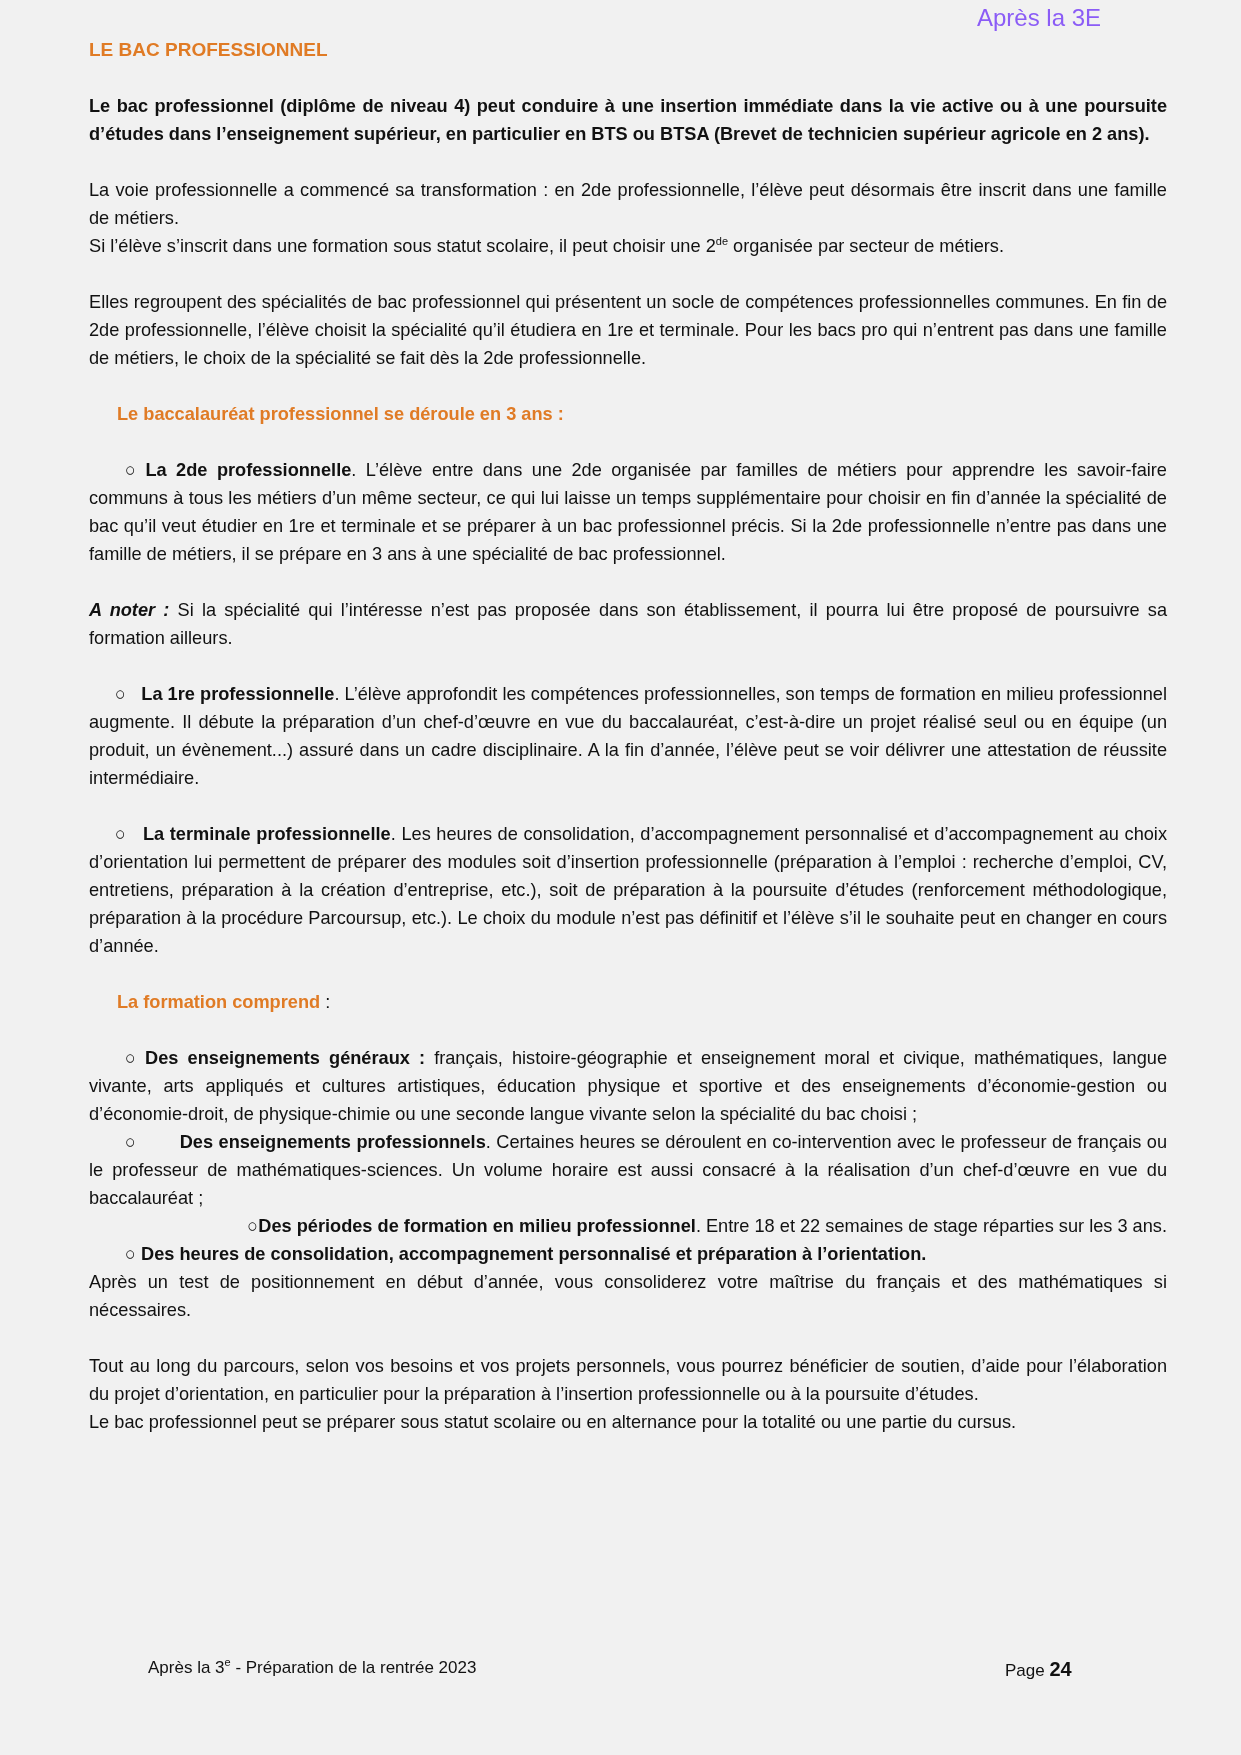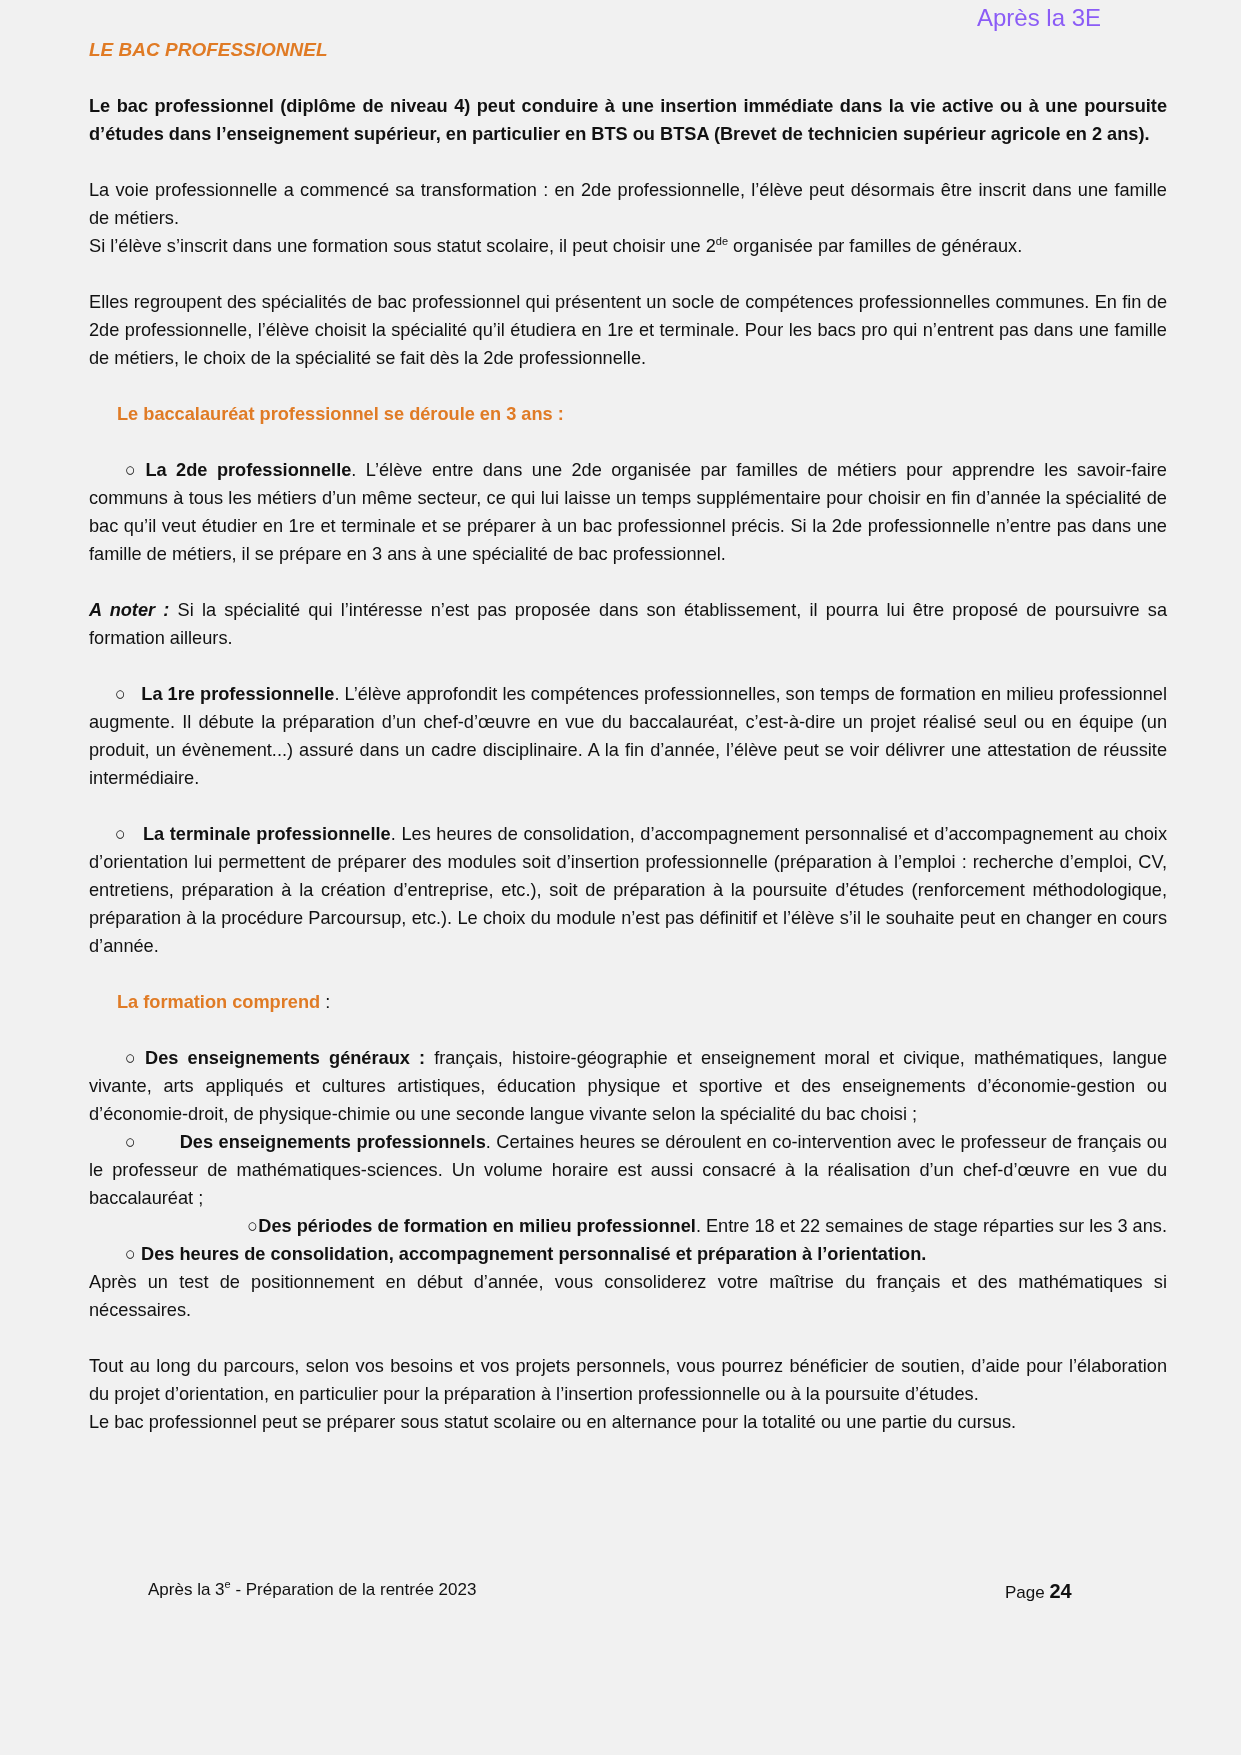--- a/index.html
+++ b/index.html
@@ -13,51 +13,51 @@
     }
     .header-right {
       position: absolute; left: 977px; top: 4px;
       font-size: 24px; color: #8b5cf6;
     }
     .content {
       position: absolute; left: 89px; top: 36px; width: 1078px;
       font-size: 18.2px; line-height: 28px;
     }
     .title {
-      color: #e07b25; font-weight: bold; font-style: italic;
+      color: #e07b25; font-weight: bold; 
       font-size: 19px; margin: 0 0 28px 0; line-height: 28px;
     }
     p { margin: 0; text-align: justify; }
     .gap { height: 28px; }
     .orange { color: #e07b25; font-weight: bold; margin-left: 28px; }
     .bullet { display: inline-block; }
     .ind1 { padding-left: 36px; }
     .ind2 { padding-left: 26px; }
     .ind3 { padding-left: 38px; }
     sup { font-size: 11px; line-height: 0; }
     .footer {
-      position: absolute; top: 1580px; font-size: 17px; text-align: right;
+      position: absolute; top: 1658px; font-size: 17px; text-align: right;
     }
     .footer-left { left: 148px; }
     .footer-right { left: 1005px; }
     .footer-right b { font-size: 20px; }
   </style>
 </head>
 <body>
 
 <div class="header-right">Après la 3E</div>
 
 <div class="content">
   <div class="title">LE BAC PROFESSIONNEL</div>
 
   <p><b>Le bac professionnel (diplôme de niveau 4) peut conduire à une insertion immédiate dans la vie active ou à une poursuite d’études dans l’enseignement supérieur, en particulier en BTS ou BTSA (Brevet de technicien supérieur agricole en 2 ans).</b></p>
   <div class="gap"></div>
 
   <p>La voie professionnelle a commencé sa transformation : en 2de professionnelle, l’élève peut désormais être inscrit dans une famille de métiers.</p>
-  <p style="text-align:left"><span>Si l’élève s’inscrit dans une formation sous statut scolaire, il peut choisir une 2</span><sup>de</sup><span> organisée par familles de généraux.</span></p>
+  <p style="text-align:left"><span>Si l’élève s’inscrit dans une formation sous statut scolaire, il peut choisir une 2</span><sup>de</sup><span> organisée par secteur de métiers.</span></p>
   <div class="gap"></div>
 
   <p>Elles regroupent des spécialités de bac professionnel qui présentent un socle de compétences professionnelles communes. En fin de 2de professionnelle, l’élève choisit la spécialité qu’il étudiera en 1re et terminale. Pour les bacs pro qui n’entrent pas dans une famille de métiers, le choix de la spécialité se fait dès la 2de professionnelle.</p>
   <div class="gap"></div>
 
   <p class="orange">Le baccalauréat professionnel se déroule en 3 ans :</p>
   <div class="gap"></div>
 
   <p><span class="ind1"></span><span class="bullet">○</span> <b>La 2de professionnelle</b><span>. L’élève entre dans une 2de organisée par familles de métiers pour apprendre les savoir-faire communs à tous les métiers d’un même secteur, ce qui lui laisse un temps supplémentaire pour choisir en fin d’année la spécialité de bac qu’il veut étudier en 1re et terminale et se préparer à un bac professionnel précis. Si la 2de professionnelle n’entre pas dans une famille de métiers, il se prépare en 3 ans à une spécialité de bac professionnel.</span></p>
   <div class="gap"></div>

